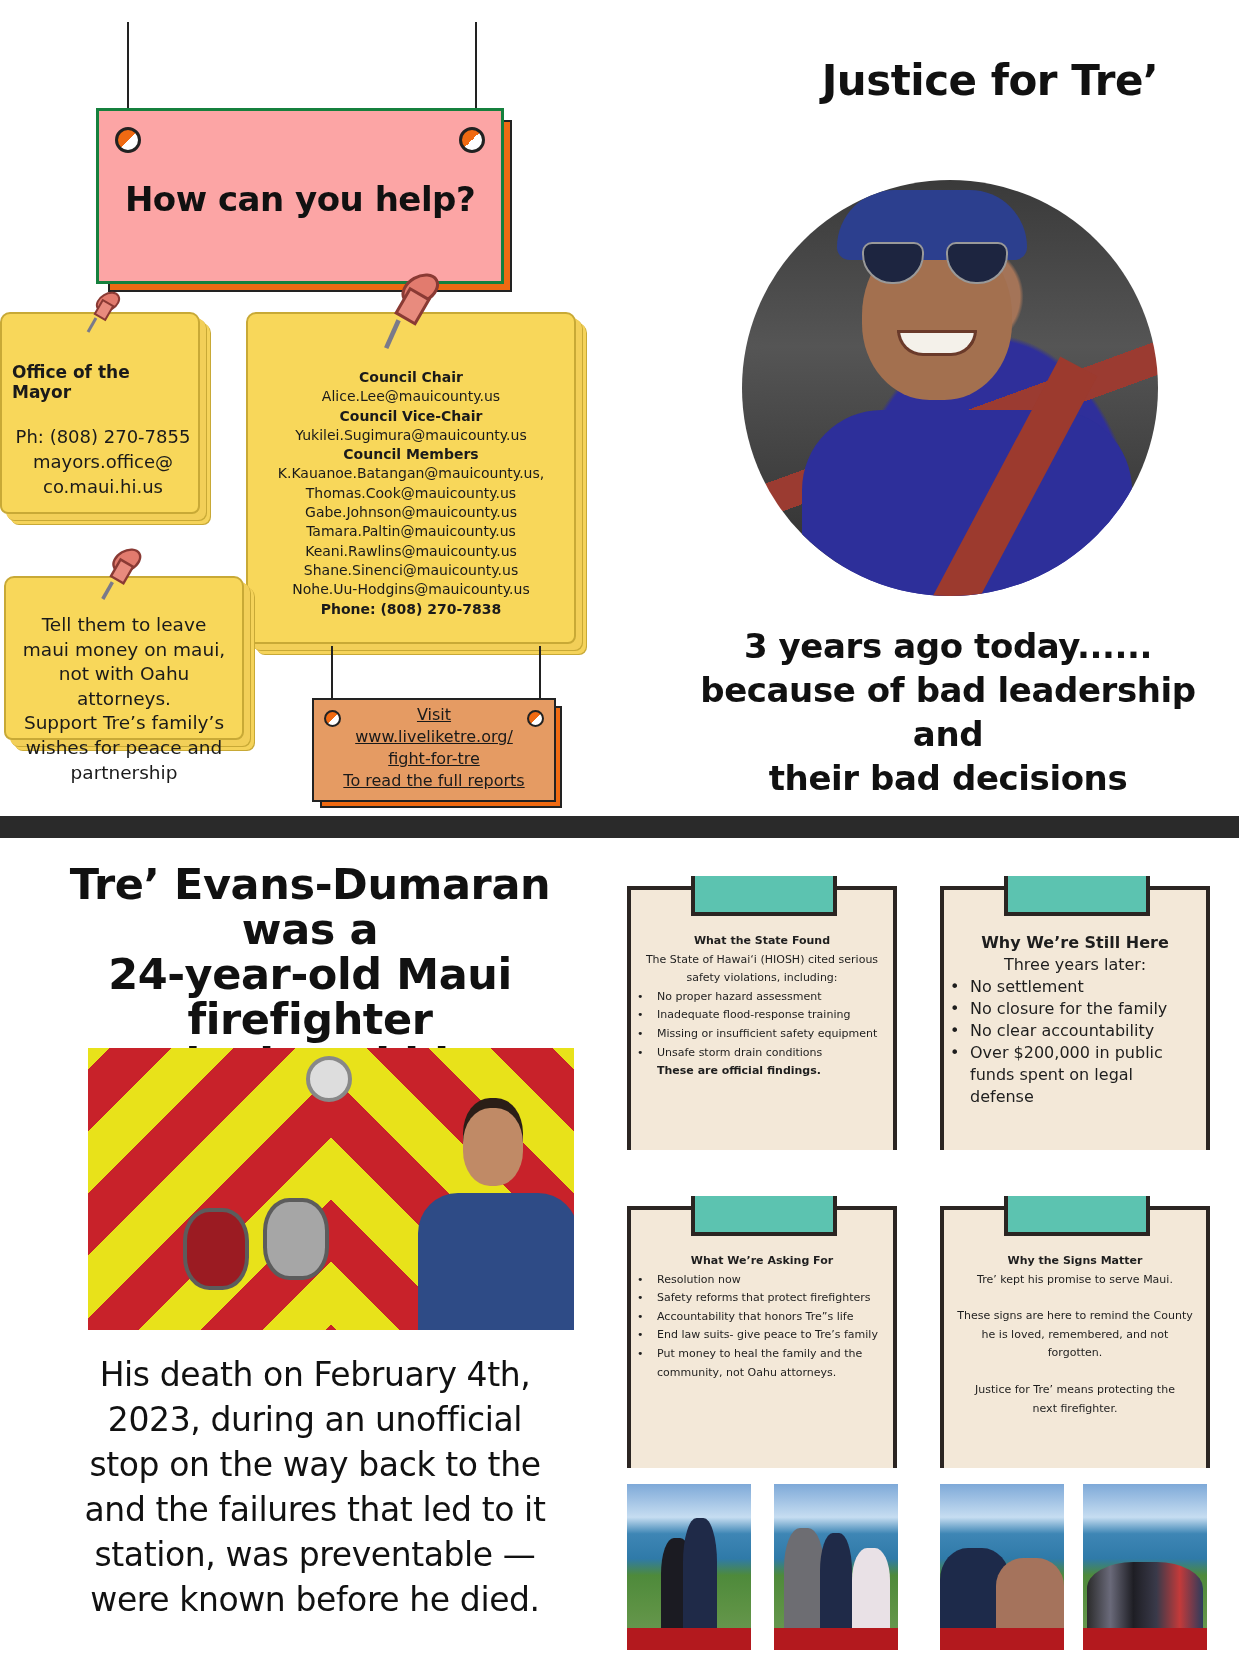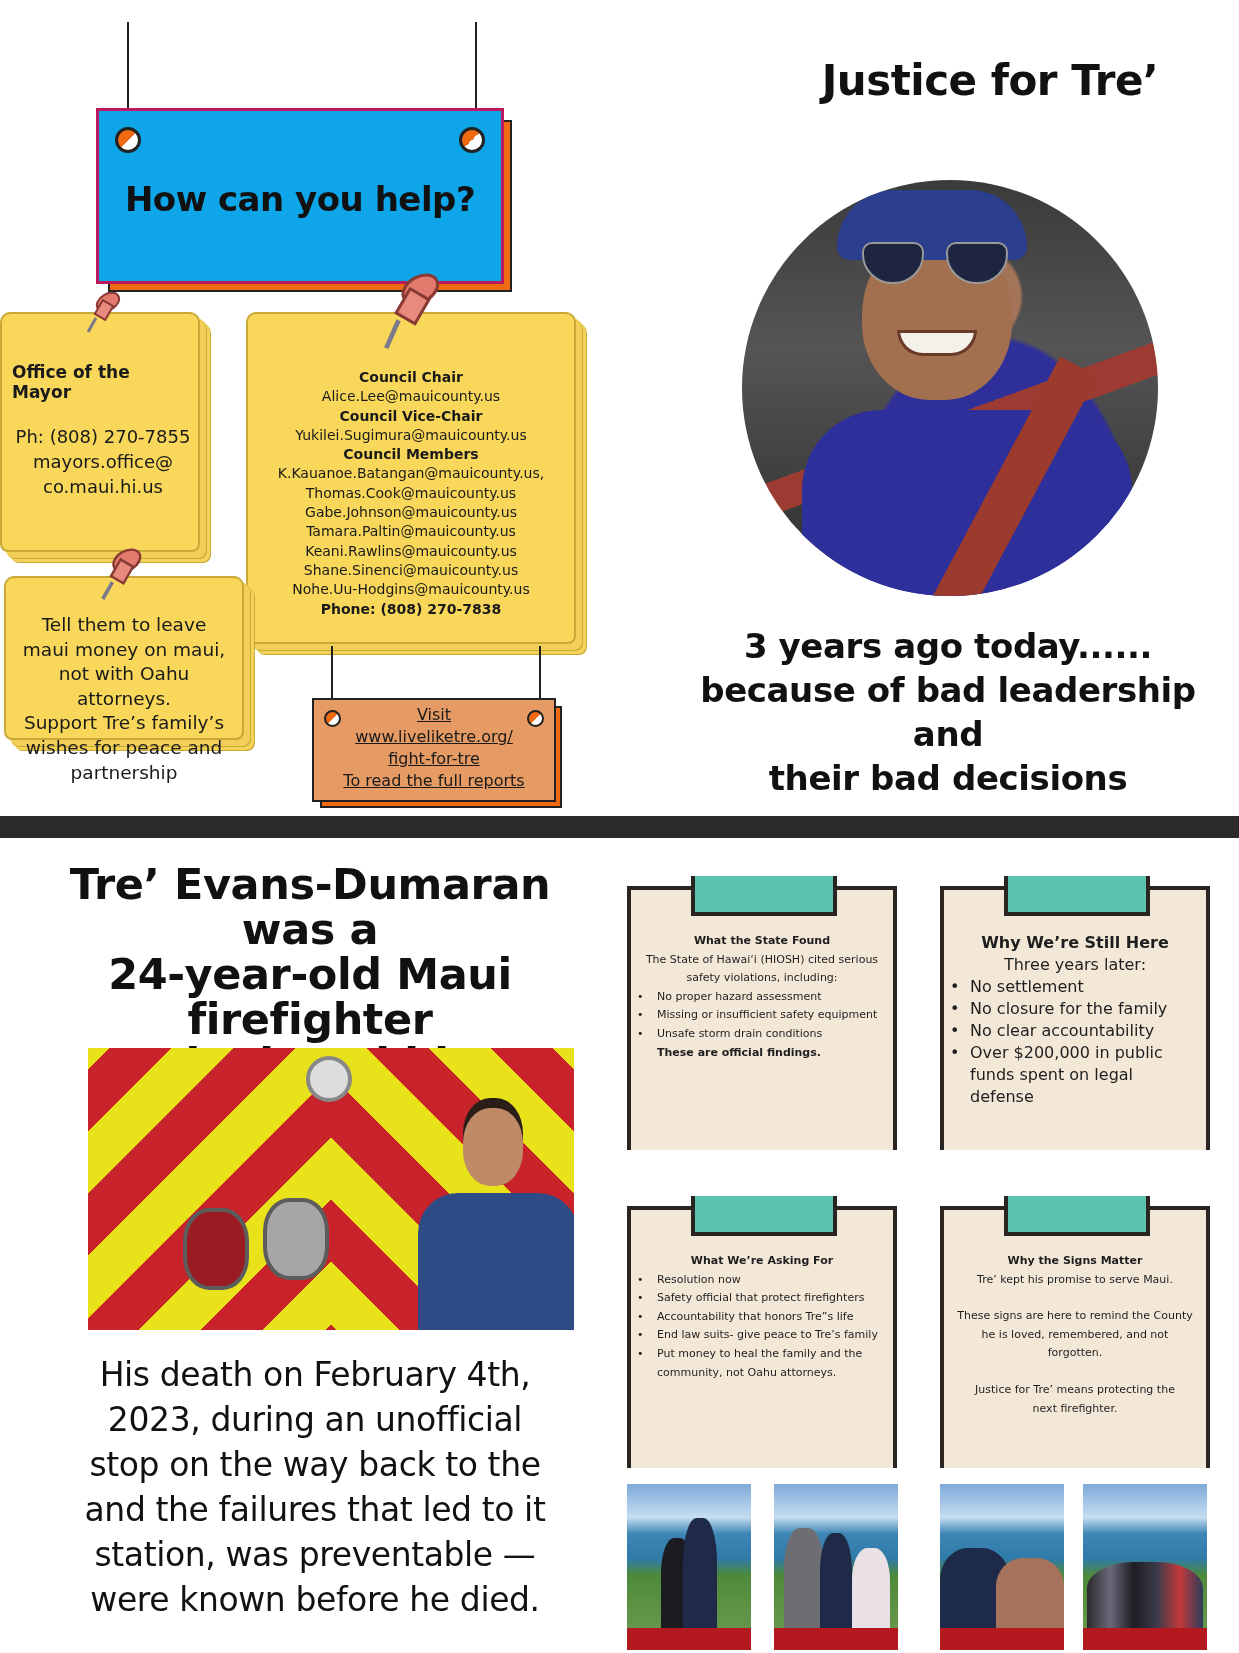--- a/index.html
+++ b/index.html
@@ -2,30 +2,30 @@
 <html><head>
 <meta charset="utf-8">
 <style>
   * { box-sizing: border-box; margin: 0; padding: 0; }
   body { width: 1239px; height: 1653px; background: #ffffff; font-family: "DejaVu Sans", sans-serif; position: relative; overflow: hidden; color: #111; }
   .abs { position: absolute; }
   .string { position: absolute; width: 2px; background: #222; }
 
   
   .help-sign-shadow { left: 108px; top: 120px; width: 404px; height: 172px; background: #f06a12; border: 2px solid #222; }
-  .help-sign { left: 96px; top: 108px; width: 408px; height: 176px; background: #0ea5e9; border: 3px solid #be185d; display: flex; align-items: center; justify-content: center; }
+  .help-sign { left: 96px; top: 108px; width: 408px; height: 176px; background: #fca5a5; border: 3px solid #15803d; display: flex; align-items: center; justify-content: center; }
   .help-sign h2 { font-family: "DejaVu Sans", sans-serif; font-weight: bold; font-size: 34px; letter-spacing: -0.5px; color: #111; padding-top: 6px; }
   .ring { position: absolute; width: 26px; height: 26px; border-radius: 50%; border: 3px solid #222; background: linear-gradient(135deg, #f06a12 50%, #fff 50%); }
 
   
   .note { position: absolute; background: #f8d75a; border: 2px solid #c8a936; border-radius: 10px 10px 8px 8px; box-shadow: 6px 6px 0 #f2cf58, 7px 7px 0 #c8a936, 10px 10px 0 #f5d35a, 11px 11px 0 #c8a936; text-align: center; color: #1a1a1a; }
   .note .bold { font-weight: bold; }
   .pin { position: absolute; width: 34px; height: 34px; }
 
-  .mayor-note { left: 0px; top: 312px; width: 200px; height: 240px; padding: 48px 4px 0 10px; }
+  .mayor-note { left: 0px; top: 312px; width: 200px; height: 202px; padding: 48px 4px 0 10px; }
   .mayor-note .title { font-size: 17px; font-weight: bold; text-align: left; margin-bottom: 22px; }
   .mayor-note .line { font-size: 18px; line-height: 25px; }
 
   .council-note { left: 246px; top: 312px; width: 330px; height: 332px; padding: 54px 4px 0 4px; }
   .council-note .line { font-size: 14px; line-height: 19.3px; }
 
   .tell-note { left: 4px; top: 576px; width: 240px; height: 164px; padding: 35px 6px 0 6px; }
   .tell-note .line { font-size: 18.5px; line-height: 24.6px; }
 
   
@@ -205,20 +205,21 @@
   <div>were known before he died.</div>
 </div>
 
 <div class="clip c1">
   <div class="tab"></div>
   <div class="body">
     <div class="head">What the State Found</div>
     <div class="center">The State of Hawai‘i (HIOSH) cited serious safety violations, including:</div>
     <ul>
       <li>No proper hazard assessment</li>
+      <li>Inadequate flood-response training</li>
       <li>Missing or insufficient safety equipment</li>
       <li>Unsafe storm drain conditions</li>
     </ul>
     <div class="foot-bold">These are official findings.</div>
   </div>
 </div>
 
 <div class="clip c2">
   <div class="tab"></div>
   <div class="body">
@@ -232,21 +233,21 @@
     </ul>
   </div>
 </div>
 
 <div class="clip c3">
   <div class="tab"></div>
   <div class="body">
     <div class="head">What We’re Asking For</div>
     <ul>
       <li>Resolution now</li>
-      <li>Safety official that protect firefighters</li>
+      <li>Safety reforms that protect firefighters</li>
       <li>Accountability that honors Tre”s life</li>
       <li>End law suits- give peace to Tre’s family</li>
       <li>Put money to heal the family and the community, not Oahu attorneys.</li>
     </ul>
   </div>
 </div>
 
 <div class="clip c4">
   <div class="tab"></div>
   <div class="body center">

